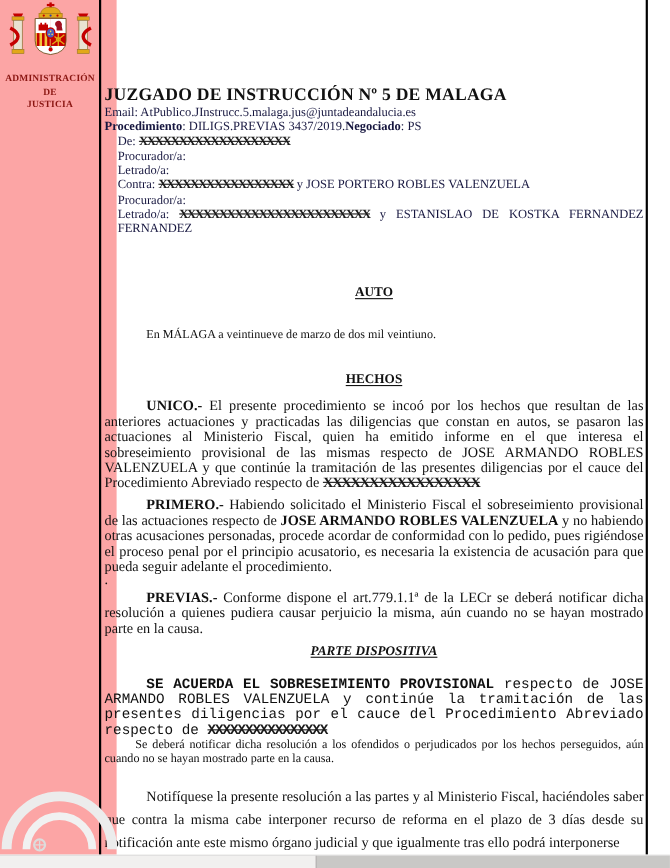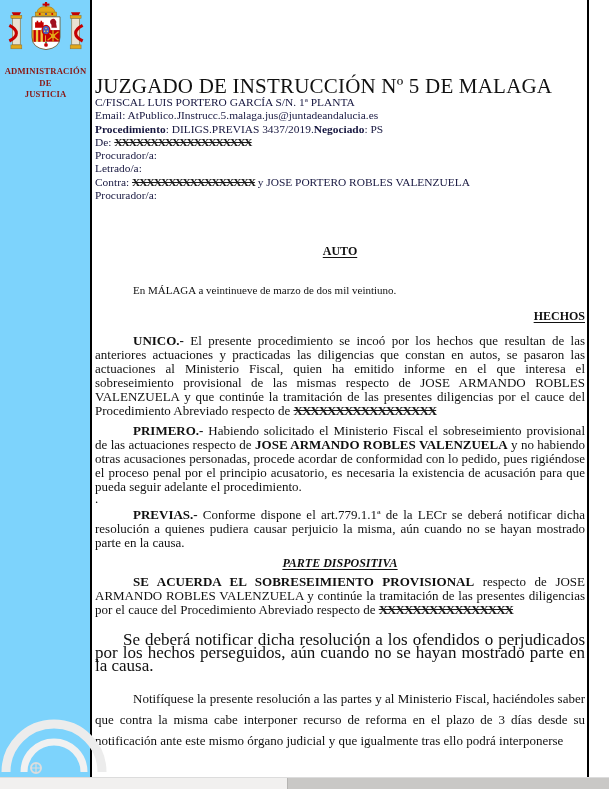--- a/index.html
+++ b/index.html
@@ -2,58 +2,58 @@
 <html><head>
 <meta charset="utf-8">
 <style>
   * { margin:0; padding:0; box-sizing:border-box; }
   html,body { width:609px; height:789px; background:#ffffff; }
   body { font-family:"Liberation Serif", serif; color:#111; position:relative; overflow:hidden; }
 
   .page { position:absolute; inset:0; background:#fff; }
 
   
-  .sidebar { position:absolute; left:0; top:0; width:91px; height:777px; background:#7dd3fc; }
+  .sidebar { position:absolute; left:0; top:0; width:106px; height:777px; background:#fca5a5; }
   .crest { position:absolute; left:7px; top:2px; width:78px; height:64px; }
   .admin-label { position:absolute; left:0; top:66px; width:91px; text-align:center;
                  color:#8a1612; font-weight:bold; font-size:8.6px; line-height:11.5px;
                  letter-spacing:0.2px; }
 
   
   .vrule { position:absolute; top:0; width:2px; height:777px; background:#000; }
   .vrule.left { left:90px; }
   .vrule.right { left:587px; }
 
   
   .main { position:absolute; left:95px; top:0; width:490px; }
 
-  .court-title { font-size:21px; font-weight:normal; margin-top:77px; line-height:19px; letter-spacing:0.2px; }
+  .court-title { font-size:16px; font-weight:bold; margin-top:77px; line-height:19px; letter-spacing:0.2px; }
   .info-line { font-size:11.4px; line-height:13.3px; color:#16163f; }
-  .party-line { font-size:11.4px; line-height:13.3px; color:#16163f; text-align:justify; }
+  .party-line { font-size:11.4px; line-height:13.3px; color:#16163f; text-align:justify;margin-left:12px; }
   .b { font-weight:bold; }
   .fax-gap { margin-left:14px; }
 
   .redact { font-weight:bold; text-decoration:line-through; letter-spacing:-1px; color:#1a1a1a; }
 
   .heading { text-align:center; font-size:12px; font-weight:bold; line-height:15px; }
   .heading span { text-decoration:underline; text-underline-offset:2px; }
   .h-auto   { margin-top:42px; }
-  .h-hechos { margin-top:12px;text-align:right; }
+  .h-hechos { margin-top:26px; }
   .h-raz    { margin-top:4px;  }
   .h-parte  { margin-top:6px;font-style:italic;  }
 
   .date-line { margin-top:24px; font-size:11px; text-indent:38px; line-height:14px; }
 
   .para { font-size:13px; line-height:14px; text-align:justify; text-indent:38px; color:#101010; }
   .p-unico   { margin-top:10px; }
   .p-primero { margin-top:6px; }
   .p-dot     { margin-top:0; text-indent:0; line-height:10px; }
   .p-segundo { margin-top:4px; }
-  .p-acuerda { margin-top:4px; }
-  .p-notificar { margin-top:16px; font-size:17px; line-height:13px; text-indent:28px; }
+  .p-acuerda { margin-top:16px;font-family:Liberation Mono, monospace; }
+  .p-notificar { margin-top:0; font-size:11px; line-height:13px; text-indent:28px; }
   .p-notifiquese { margin-top:16px; font-size:13px; line-height:21px; }
 
   
   .watermark { position:absolute; left:-6px; bottom:10px; width:130px; height:95px; pointer-events:none; }
 
   
   .hscrollbar { position:absolute; left:0; bottom:0; width:609px; height:12px;
                 background:#f1f0ef; border-top:1px solid #dcdcdc; }
   .hscrollbar .thumb { position:absolute; left:287px; top:0; width:322px; height:12px;
                        background:#c9c8c6; border-left:1px solid #b5b4b2; }
@@ -131,37 +131,39 @@
       <div>JUSTICIA</div>
     </div>
   </aside>
 
   <div class="vrule left"></div>
   <div class="vrule right"></div>
 
   <main class="main">
 
     <h1 class="court-title">JUZGADO DE INSTRUCCIÓN Nº 5 DE MALAGA</h1>
-    <div class="info-line">C/FISCAL LUIS PORTERO GARCÍA S/N. 1ª PLANTA</div>
     <div class="info-line">
       <span>Email: </span><span>AtPublico.JInstrucc.5.malaga.jus@juntadeandalucia.es</span>
     </div>
     <div class="info-line">
       <span class="b">Procedimiento</span><span>: DILIGS.PREVIAS  3437/2019.</span><span class="b">Negociado</span><span>: PS</span>
     </div>
 
     <div class="party-line">
       <span>De: </span><span class="redact">XXXXXXXXXXXXXXXXXXX</span>
     </div>
     <div class="party-line">Procurador/a:</div>
     <div class="party-line">Letrado/a:</div>
     <div class="party-line">
       <span>Contra: </span><span class="redact">XXXXXXXXXXXXXXXXX</span><span> y JOSE PORTERO ROBLES VALENZUELA</span>
     </div>
     <div class="party-line">Procurador/a:</div>
+    <div class="party-line">
+      <span>Letrado/a: </span><span class="redact">XXXXXXXXXXXXXXXXXXXXXXXX</span><span> y ESTANISLAO DE KOSTKA FERNANDEZ FERNANDEZ</span>
+    </div>
 
     <h2 class="heading h-auto"><span>AUTO</span></h2>
 
     <p class="date-line">En MÁLAGA a veintinueve de marzo de dos mil veintiuno.</p>
 
     <h2 class="heading h-hechos"><span>HECHOS</span></h2>
 
     <p class="para p-unico">
       <span class="b">UNICO.-</span><span> El presente procedimiento se incoó por los hechos que resultan de las anteriores actuaciones y practicadas las diligencias que constan en autos, se pasaron las actuaciones al Ministerio Fiscal, quien ha emitido informe en el que interesa el sobreseimiento provisional de las mismas respecto de JOSE ARMANDO ROBLES VALENZUELA y que continúe la tramitación de  las presentes diligencias por el cauce del Procedimiento Abreviado respecto de </span><span class="redact">XXXXXXXXXXXXXXXXX</span>
     </p>

